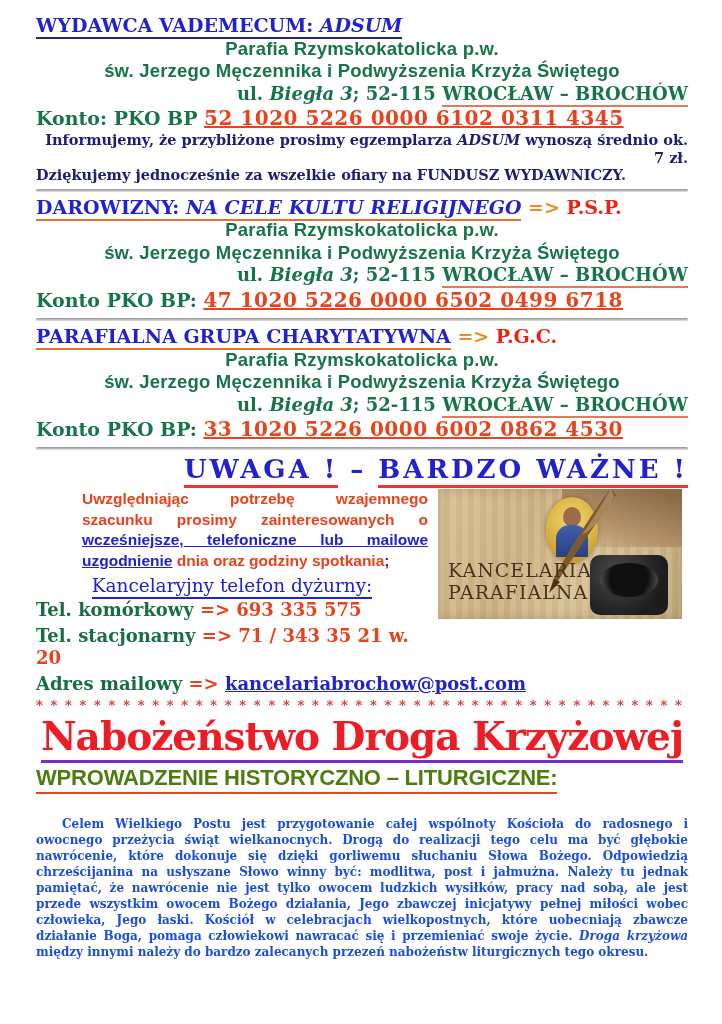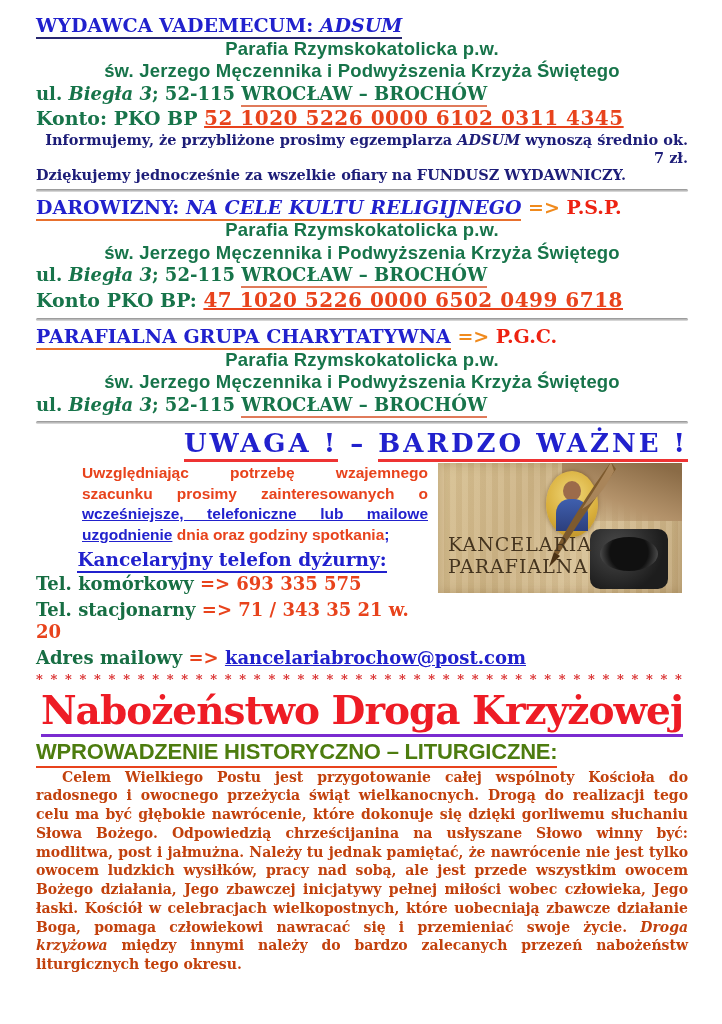--- a/index.html
+++ b/index.html
@@ -14,21 +14,21 @@
   .h-blue .u-navy{border-bottom:2px solid #27276f;padding-bottom:1px;}
   .h-blue .u-orange{border-bottom:2px solid #e8702d;padding-bottom:1px;}
   .h-blue .it{font-style:italic;}
   .arrow-o{color:#f08a1d;font-weight:bold;}
   .abbr-r{color:#ee2211;font-weight:bold;}
 
   
   .green-center{text-align:center;font-family:"Liberation Sans",sans-serif;font-weight:bold;
                 font-size:18.5px;color:#17744a;line-height:1.22;letter-spacing:.2px;}
 
-  .addr{font-weight:bold;font-size:18px;color:#17744a;line-height:1.25;}
+  .addr{font-weight:bold;font-size:18px;color:#17744a;line-height:1.25;text-align:right;}
   .addr .it{font-style:italic;}
   .addr .u-city{border-bottom:2px solid #e07a5a;padding-bottom:1px;}
 
   .konto{font-weight:bold;font-size:19px;color:#17744a;line-height:1.3;}
   .konto-num{color:#e8431c;font-size:20px;letter-spacing:.5px;text-decoration:underline;
              text-decoration-color:#e8431c;}
 
   .navy{color:#1d1d78;font-weight:bold;font-size:14.5px;line-height:1.2;}
   .navy .it{font-style:italic;}
   .right{text-align:right;}
@@ -36,21 +36,21 @@
   
   .uwaga-h{font-weight:bold;font-size:26px;color:#2121cd;letter-spacing:3px;text-align:right;
            line-height:1.2;margin:2px 0 4px 0;}
   .uwaga-h .u-red{border-bottom:3px solid #ee3333;padding-bottom:1px;}
   .notice-row{display:flex;gap:10px;align-items:flex-start;}
   .notice-left{width:392px;flex:0 0 auto;}
   .notice-para{font-family:"Liberation Sans",sans-serif;font-weight:bold;font-size:15.5px;
                color:#e8431c;text-align:justify;line-height:1.32;margin-left:46px;}
   .notice-para .blue-u{color:#2121cd;text-decoration:underline;text-decoration-color:#2121cd;}
   .notice-para .blue{color:#2121cd;}
-  .kanc-h{font-weight:bold;font-size:18.5px;color:#2121cd;text-align:center;margin-top:4px;}
+  .kanc-h{font-weight:normal;font-size:18.5px;color:#2121cd;text-align:center;margin-top:4px;}
   .kanc-h span{border-bottom:2px solid #2121cd;padding-bottom:1px;}
   .tel-line{font-weight:bold;font-size:18px;line-height:1.25;margin-top:3px;}
   .tel-label{color:#176e43;}
   .tel-arrow{color:#e8431c;}
   .tel-val{color:#e8431c;}
   .mail-line{font-weight:bold;font-size:18px;margin-top:3px;}
   .mail-val{color:#2121cd;text-decoration:underline;text-decoration-color:#2121cd;}
   a.mail-val{cursor:pointer;}
 
   
@@ -82,22 +82,22 @@
          overflow:hidden;text-align:center;margin:4px 0 2px 0;}
 
   
   .title-wrap{text-align:center;margin-top:2px;}
   .title{display:inline-block;font-weight:bold;font-size:39px;color:#ee1c25;line-height:1.1;
          border-bottom:3px solid #7a2bd0;padding-bottom:2px;letter-spacing:-1px;}
   .subtitle-wrap{margin-top:2px;}
   .subtitle{display:inline-block;font-family:"Liberation Sans",sans-serif;font-weight:bold;
             font-size:22px;color:#4d7c0f;border-bottom:2px solid #e8431c;padding-bottom:1px;
             letter-spacing:-.2px;}
-  .para1{font-weight:bold;font-size:14px;color:#c2410c;text-align:justify;line-height:1.34;
-         text-indent:26px;margin-top:0;}
+  .para1{font-weight:bold;font-size:12px;color:#1d4ed8;text-align:justify;line-height:1.34;
+         text-indent:26px;margin-top:22px;}
   .para1 .it{font-style:italic;}
 </style>
 </head>
 <body>
 
 <div class="page">
 
   <div>
     <div class="h-blue">
       <span class="u-navy"><span>WYDAWCA VADEMECUM: </span><span class="it">ADSUM</span></span>
@@ -133,20 +133,23 @@
   <div class="hr"></div>
 
   <div>
     <div class="h-blue">
       <span class="u-orange">PARAFIALNA GRUPA CHARYTATYWNA</span><span class="arrow-o"> =&gt; </span><span class="abbr-r">P.G.C.</span>
     </div>
     <div class="green-center">Parafia Rzymskokatolicka p.w.</div>
     <div class="green-center">św. Jerzego Męczennika i Podwyższenia Krzyża Świętego</div>
     <div class="addr">
       <span>ul. </span><span class="it">Biegła 3</span><span>; 52-115 </span><span class="u-city">WROCŁAW – BROCHÓW</span>
+    </div>
+    <div class="konto">
+      <span>Konto PKO BP:  </span><span class="konto-num">33 1020 5226 0000 6002 0862 4530</span>
     </div>
   </div>
   <div class="hr"></div>
 
   <div>
     <div class="uwaga-h">
       <span class="u-red">UWAGA !</span><span> – </span><span class="u-red">BARDZO WAŻNE !</span>
     </div>
     <div class="notice-row">
       <div class="notice-left">

